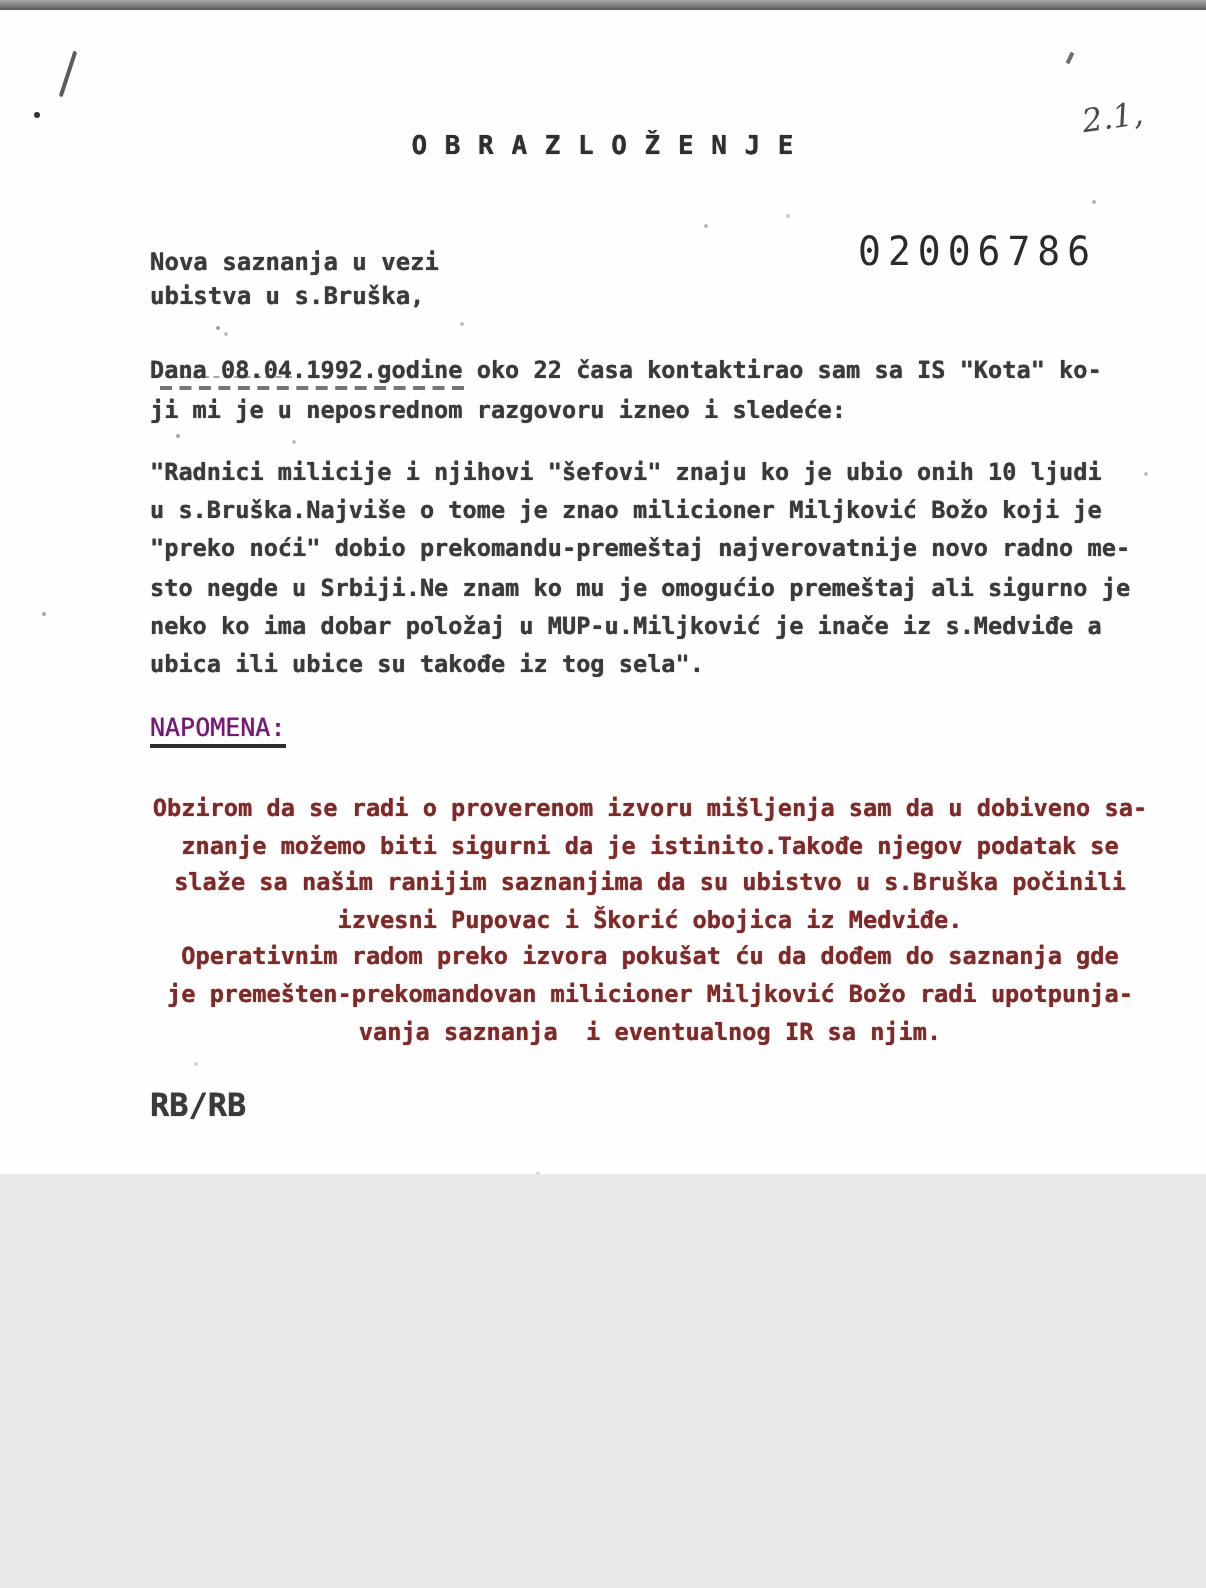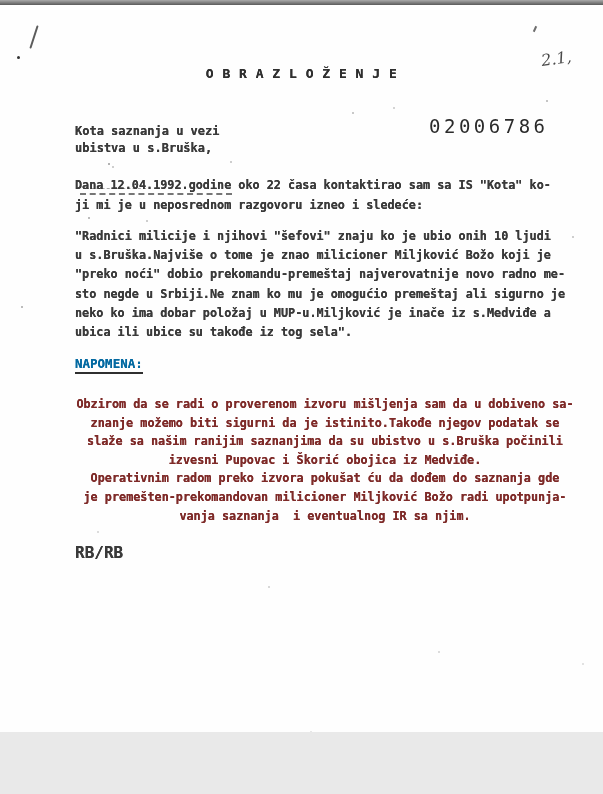--- a/index.html
+++ b/index.html
@@ -1,19 +1,19 @@
 <!DOCTYPE html>
 <html><head>
 <meta charset="utf-8">
 <style>
   html, body { margin: 0; padding: 0; background: #e9e9e9; }
   .page {
     position: relative;
     width: 603px;
-    height: 732px;
+    height: 587px;
     margin: 0 auto;
     background: #fefefe;
     overflow: hidden;
     font-family: "DejaVu Sans Mono", monospace;
     color: #3a3a3a;
   }
   .scanner-bar {
     position: absolute; top: 0; left: 0; width: 100%; height: 5px;
     background: linear-gradient(#aaaaaa, #5a5a5a);
   }
@@ -54,21 +54,21 @@
     position: absolute; left: 75px;
     font-size: 11.8px; font-weight: bold;
     white-space: pre-wrap; width: 500px;
     text-shadow: 0 0 .5px currentColor;
   }
   .par-intro     { top: 176px; line-height: 19.5px; }
   .par-statement { top: 227px; line-height: 19.2px; }
   .par-note      { top: 395px; line-height: 18.6px; color: #7e2a28; text-align: center; }
   .note-heading {
     position: absolute; left: 75px; top: 356px;
-    font-size: 12.5px; font-weight: bold; color: #0369a1;
+    font-size: 12.5px; font-weight: normal; color: #701a75;
     border-bottom: 2px solid #2f2f2f; padding-bottom: 1px;
     text-shadow: 0 0 .5px currentColor;
   }
   .initials {
     position: absolute; left: 75px; top: 543px;
     font-size: 16px; font-weight: bold;
     text-shadow: 0 0 .5px currentColor;
   }
   .smudge {
     position: absolute; left: 80px; top: 193px; width: 152px; height: 0;
@@ -108,26 +108,26 @@
   <div class="scanner-bar"></div>
 
   <div class="slash-mark"></div>
   <div class="ink-dot"></div>
   <div class="tick-mark"></div>
 
   <div class="doc-title">O B R A Z L O Ž E N J E</div>
 
   <div class="handwritten-note">2.1,</div>
 
-  <div class="subject-block">Kota saznanja u vezi
+  <div class="subject-block">Nova saznanja u vezi
 ubistva u s.Bruška,</div>
 
   <div class="stamp-number">02006786</div>
 
-  <div class="body-par par-intro">Dana 12.04.1992.godine oko 22 časa kontaktirao sam sa IS "Kota" ko-
+  <div class="body-par par-intro">Dana 08.04.1992.godine oko 22 časa kontaktirao sam sa IS "Kota" ko-
 ji mi je u neposrednom razgovoru izneo i sledeće:</div>
 
   <div class="smudge"></div>
   <div class="smudge2"></div>
 
   <div class="body-par par-statement">"Radnici milicije i njihovi "šefovi" znaju ko je ubio onih 10 ljudi
 u s.Bruška.Najviše o tome je znao milicioner Miljković Božo koji je
 "preko noći" dobio prekomandu-premeštaj najverovatnije novo radno me-
 sto negde u Srbiji.Ne znam ko mu je omogućio premeštaj ali sigurno je
 neko ko ima dobar položaj u MUP-u.Miljković je inače iz s.Medviđe a

